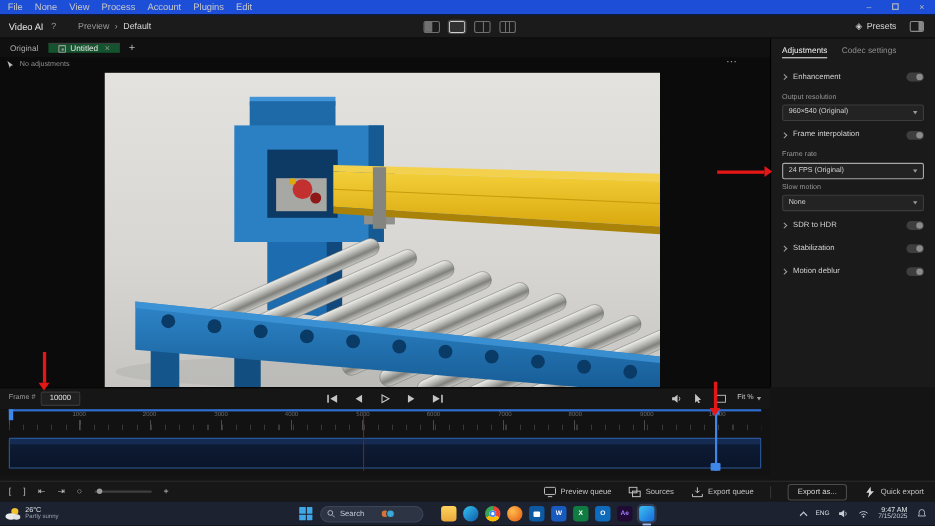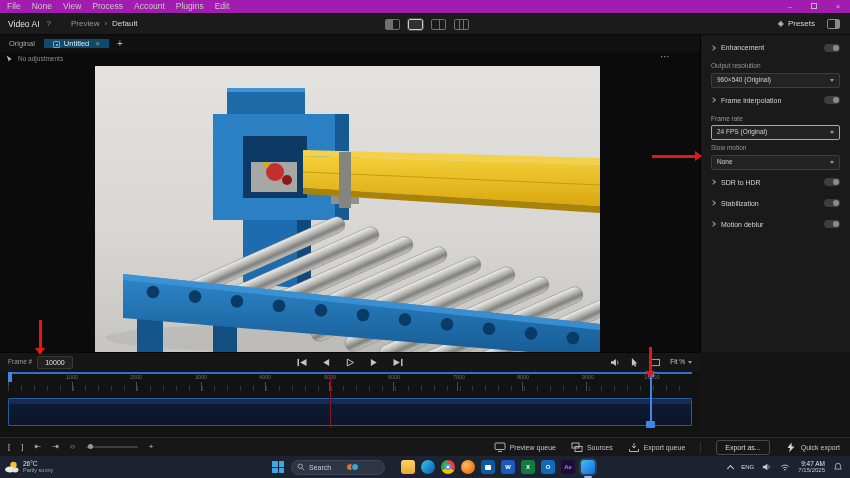--- a/index.html
+++ b/index.html
@@ -1,21 +1,21 @@
 <!DOCTYPE html>
 <html><head>
 <meta charset="utf-8">
 <style>
   *{margin:0;padding:0;box-sizing:border-box;line-height:1;}
   html,body{background:#000;}
   #app{position:relative;width:850px;height:478px;background:#141414;overflow:hidden;
        font-family:"Liberation Sans","DejaVu Sans",sans-serif;color:#ccc;}
 
   
-  .menubar{position:absolute;top:0;left:0;right:0;height:14px;background:#a21caf;border-bottom:1px solid #090909;display:flex;align-items:center;}
+  .menubar{position:absolute;top:0;left:0;right:0;height:14px;background:#1d4ed8;border-bottom:1px solid #090909;display:flex;align-items:center;}
   .menu-items{display:flex;gap:11px;padding-left:7px;font-size:8.5px;color:#c9c9c9;}
   .win-controls{margin-left:auto;display:flex;align-items:center;}
   .win-btn{width:24px;text-align:center;font-size:8px;color:#bdbdbd;}
   .max-box{display:inline-block;width:6px;height:6px;border:1px solid #bdbdbd;}
 
   
   .titlebar{position:absolute;top:14px;left:0;right:0;height:21px;background:#1b1b1b;border-bottom:1px solid #090909;display:flex;align-items:center;}
   .app-title{font-size:8.5px;color:#e5e5e5;padding-left:8px;}
   .help{font-size:8px;color:#9a9a9a;margin-left:7px;}
   .breadcrumb{display:flex;gap:5px;margin-left:20px;font-size:8px;color:#9a9a9a;align-items:center;}
@@ -28,21 +28,21 @@
   .vicon.tri{background:linear-gradient(90deg,transparent 0 30%,#707070 30% 36%,transparent 36% 62%,#707070 62% 68%,transparent 68%);}
   .tb-right{margin-left:auto;display:flex;align-items:center;gap:12px;padding-right:10px;}
   .presets{display:flex;align-items:center;gap:4px;font-size:8px;color:#d6d6d6;}
   .presets-glyph{font-size:8px;color:#cfcfcf;}
   .panel-toggle{width:13px;height:10px;border:1px solid #8a8a8a;border-radius:2px;position:relative;}
   .panel-toggle::after{content:"";position:absolute;right:0;top:0;bottom:0;width:4px;background:#8a8a8a;}
 
   
   .tabbar{position:absolute;top:35px;left:0;width:700px;height:17px;background:#101010;display:flex;align-items:center;}
   .tab{display:flex;align-items:center;gap:4px;padding:0 9px;font-size:7.5px;color:#a8a8a8;}
-  .tab.active{background:#0c4a6e;color:#e6e6e6;border-top:1px solid #3c3c3c;}
+  .tab.active{background:#14532d;color:#e6e6e6;border-top:1px solid #3c3c3c;}
   .tab-film{width:7px;height:7px;border:1px solid #9a9a9a;border-radius:1px;position:relative;}
   .tab-film::after{content:"";position:absolute;left:2px;top:2px;width:2px;height:2px;background:#9a9a9a;}
   .tab-close{font-size:8px;color:#9a9a9a;margin-left:2px;}
   .new-tab{font-size:10px;color:#bdbdbd;display:flex;align-items:center;padding:0 8px;}
 
   
   .canvas{position:absolute;top:52px;left:0;width:700px;height:300px;background:#0b0b0b;}
   .canvas-hint{position:absolute;top:3px;left:6px;display:flex;align-items:center;gap:4px;font-size:6.5px;color:#8d8d8d;}
   .cursor-svg{width:8px;height:9px;fill:#bdbdbd;}
   .canvas-menu{position:absolute;top:0;right:30px;font-size:10px;color:#9a9a9a;}
@@ -300,20 +300,24 @@
             <circle cx="352" cy="258.2" r="6.3"></circle>
             <circle cx="394" cy="262.8" r="6.3"></circle>
           <circle cx="436" cy="267.4" r="6.3"></circle>
             <circle cx="478" cy="272" r="6.3"></circle>
         </g>
       </svg>
     </div>
   </div>
 
   <div class="panel">
+    <div class="panel-tabs">
+      <span class="ptab active">Adjustments</span>
+      <span class="ptab">Codec settings</span>
+    </div>
     <div class="panel-body">
       <div class="p-section">
         <span class="chev"></span>
         <span class="p-label">Enhancement</span>
         <span class="toggle">
             <i></i>
           </span>
       </div>
       <div class="p-sub">Output resolution</div>
       <div class="p-dd">

